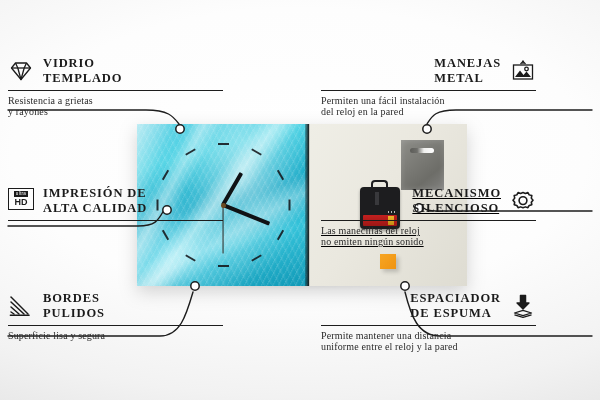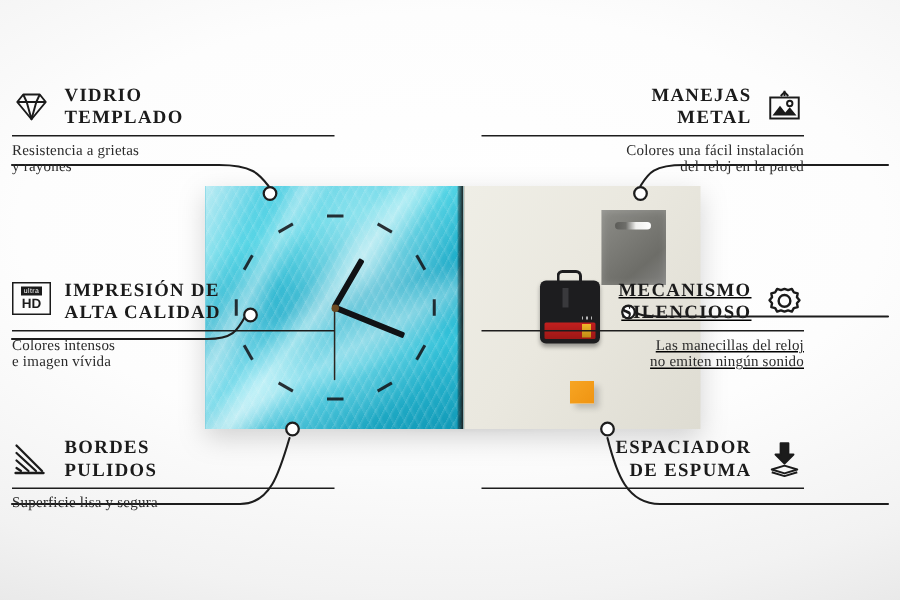--- a/index.html
+++ b/index.html
@@ -200,21 +200,21 @@
     box-shadow: 3px 3px 4px rgba(0,0,0,0.18);
   }
 
   
   .feature {
     position: absolute;
     z-index: 8;
     width: 215px;
   }
   .feature.left  { left: 8px;  text-align: left; }
-  .feature.right { right: 8px; text-align: right; }
+  .feature.right { right: 8px; }
 
   .feat-head {
     display: flex;
     align-items: center;
     gap: 9px;
   }
   .feature.right .feat-head { flex-direction: row-reverse; }
 
   .feat-title {
     font-family: "Liberation Serif", serif;
@@ -387,22 +387,20 @@
       <span class="feat-icon">
         <span class="hd-badge">
           <span class="hd-ultra">ultra</span>
           <span class="hd-main">HD</span>
         </span>
       </span>
       <span class="feat-title">IMPRESIÓN DE
 ALTA CALIDAD</span>
     </div>
     <div class="feat-rule"></div>
-    <div class="feat-desc">Colores intensos
-e imagen vívida</div>
   </div>
 
   <div class="feature left" id="f-edges">
     <div class="feat-head">
       <span class="feat-icon">
         <svg viewBox="0 0 26 26">
             <g stroke="#1b1b1b" stroke-width="1.5" fill="none" stroke-linecap="round">
           <path d="M3,4 L20,21"></path>
               <path d="M3,9 L16,21"></path>
               <path d="M3,14 L11,21"></path>
@@ -428,21 +426,21 @@
           <rect x="3.5" y="7" width="19" height="14"></rect>
           <path d="M5,19 L10,12.5 L13.5,17 L16.5,13.5 L21,19 Z" fill="#1b1b1b" stroke="none"></path>
           <circle cx="16.5" cy="11" r="1.8"></circle>
         </g>
           </svg>
       </span>
       <span class="feat-title">MANEJAS
 METAL</span>
     </div>
     <div class="feat-rule"></div>
-    <div class="feat-desc">Colores una fácil instalación
+    <div class="feat-desc">Permiten una fácil instalación
 del reloj en la pared</div>
   </div>
 
   <div class="feature right" id="f-mech">
     <div class="feat-head">
       <span class="feat-icon">
         <svg viewBox="0 0 26 26">
             <g stroke="#1b1b1b" stroke-width="1.6" fill="none" stroke-linejoin="round">
           <path d="M13,3.2 L15.4,4.1 L17.9,3.2 L19.2,5.6 L21.8,6.3 L21.3,9 L23,11.1 L21.3,13.2
                    L21.8,15.9 L19.2,16.6 L17.9,19 L15.4,18.1 L13,19 L10.6,18.1 L8.1,19 L6.8,16.6
@@ -467,15 +465,17 @@
           <path d="M10.4,2.5 L15.6,2.5 L15.6,10 L19,10 L13,16 L7,10 L10.4,10 Z" fill="#1b1b1b"></path>
           <path d="M13,17.4 L21.5,20 L13,22.6 L4.5,20 Z"></path>
           <path d="M4.5,21.8 L13,24.4 L21.5,21.8"></path>
         </g>
           </svg>
       </span>
       <span class="feat-title">ESPACIADOR
 DE ESPUMA</span>
     </div>
     <div class="feat-rule"></div>
+    <div class="feat-desc">Permite mantener una distancia
+uniforme entre el reloj y la pared</div>
   </div>
 
 </div>
 
 </body></html>

